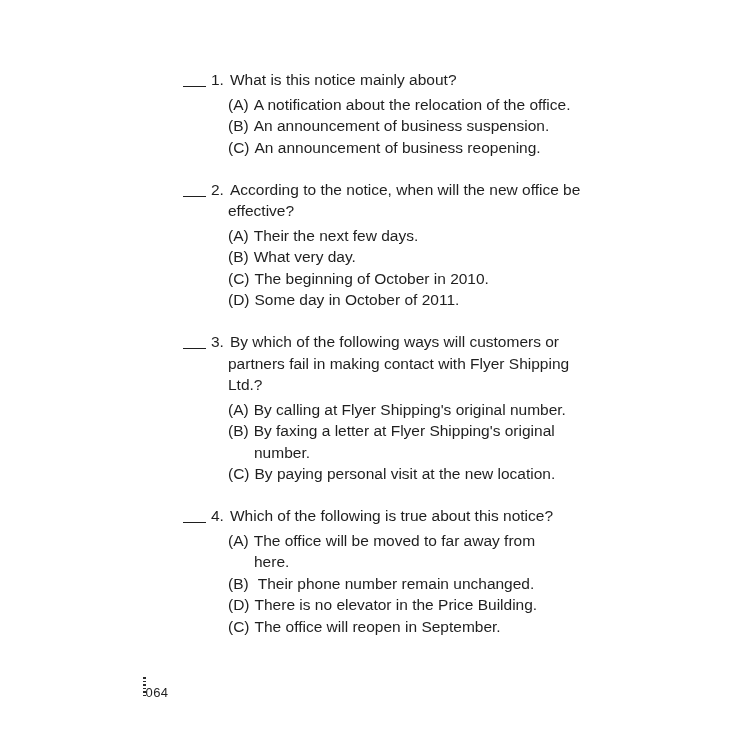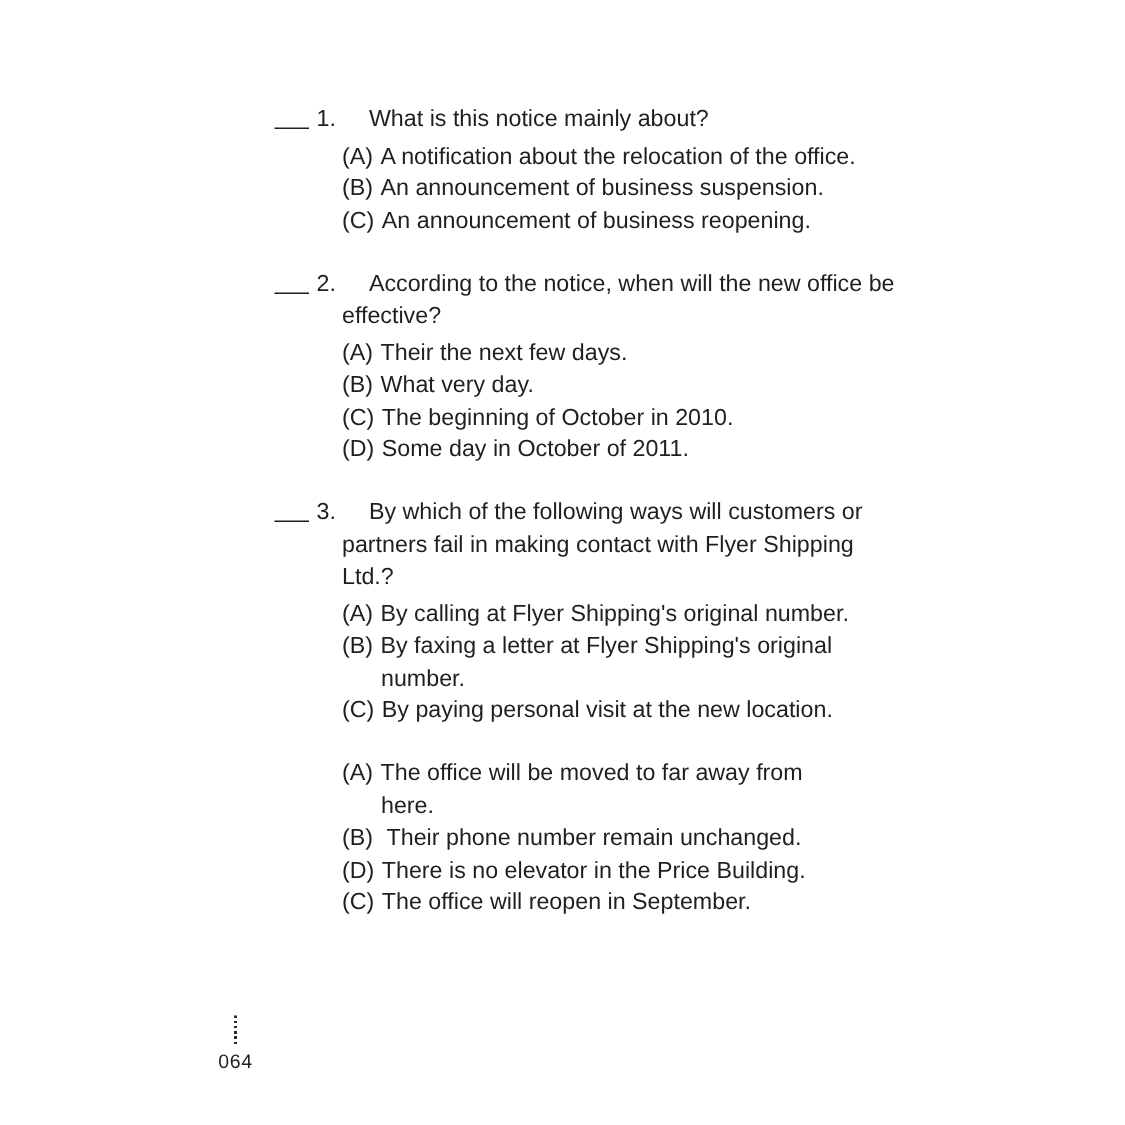--- a/index.html
+++ b/index.html
@@ -33,21 +33,20 @@
     height: 5px;
     border-bottom: 1.6px solid #1f1f1f;
     vertical-align: -2px;
     margin-right: 5px;
   }
   .q-num {
     margin-right: 6px;
   }
   .q-text {
     white-space: pre-line;
-    margin-left: 16px;
   }
   .options {
     margin-top: 3px;
     margin-left: 45px;
   }
   .opt {
     padding-left: 26px;
     text-indent: -26px;
   }
   .opt-label {
@@ -55,22 +54,22 @@
   }
   .opt-text {
     white-space: pre-line;
   }
   .footer {
     position: absolute;
     left: 143px;
     top: 677px;
     width: 28px;
     display: flex;
-    flex-direction: column;
-    align-items: center;
+    flex-direction: row;
+    align-items: flex-end;
   }
   .v-ellipsis {
     width: 2.5px;
     height: 20px;
     background: repeating-linear-gradient(
       to bottom,
       #2a2a2a 0px,
       #2a2a2a 1.6px,
       transparent 1.6px,
       transparent 3.5px
@@ -114,20 +113,21 @@
 Ltd.?</span></div>
     <div class="options">
       <div class="opt"><span class="opt-label">(A)</span><span class="opt-text">By calling at Flyer Shipping's original number.</span></div>
       <div class="opt"><span class="opt-label">(B)</span><span class="opt-text">By faxing a letter at Flyer Shipping's original
 number.</span></div>
       <div class="opt"><span class="opt-label">(C)</span><span class="opt-text">By paying personal visit at the new location.</span></div>
     </div>
   </section>
 
   <section class="question">
+    <div class="q-line"><span class="blank"></span><span class="q-num">4.</span><span class="q-text">Which of the following is true about this notice?</span></div>
     <div class="options">
       <div class="opt"><span class="opt-label">(A)</span><span class="opt-text">The office will be moved to far away from
 here.</span></div>
       <div class="opt"><span class="opt-label">(B)</span><span class="opt-text"> Their phone number remain unchanged.</span></div>
       <div class="opt"><span class="opt-label">(D)</span><span class="opt-text">There is no elevator in the Price Building.</span></div>
       <div class="opt"><span class="opt-label">(C)</span><span class="opt-text">The office will reopen in September.</span></div>
     </div>
   </section>
 
 </div>

